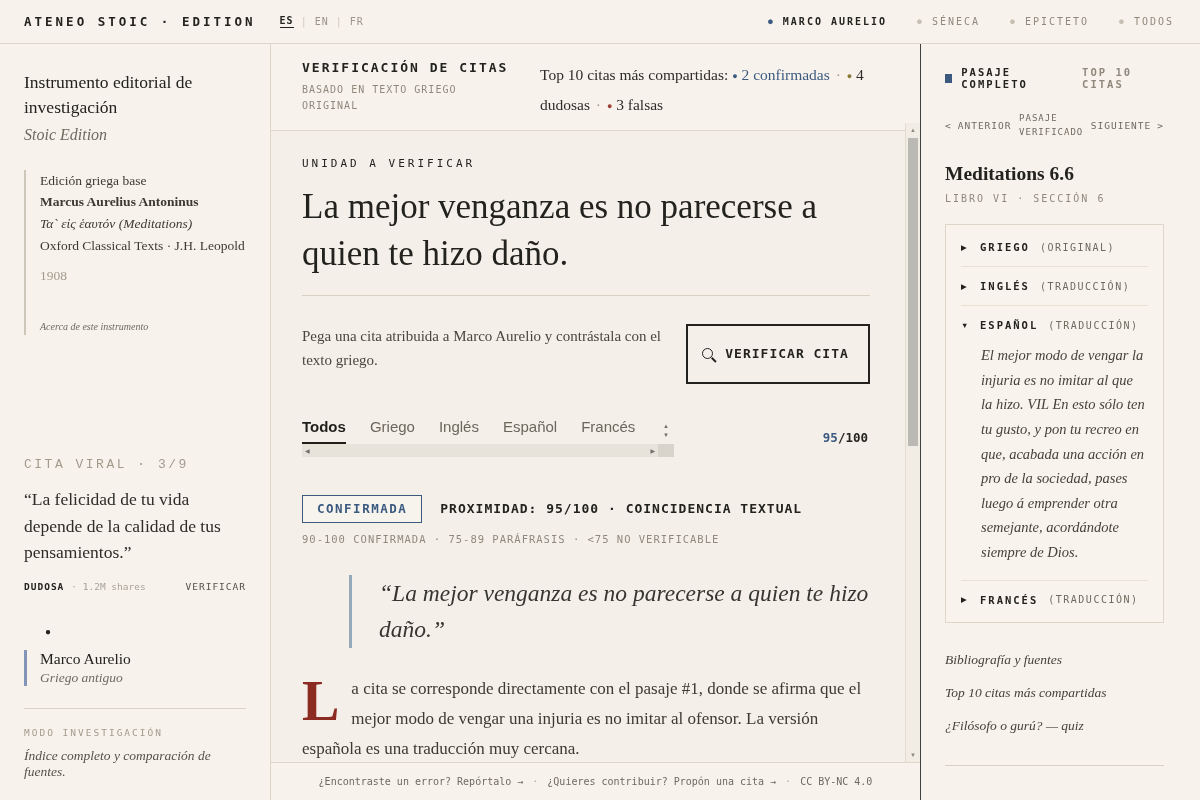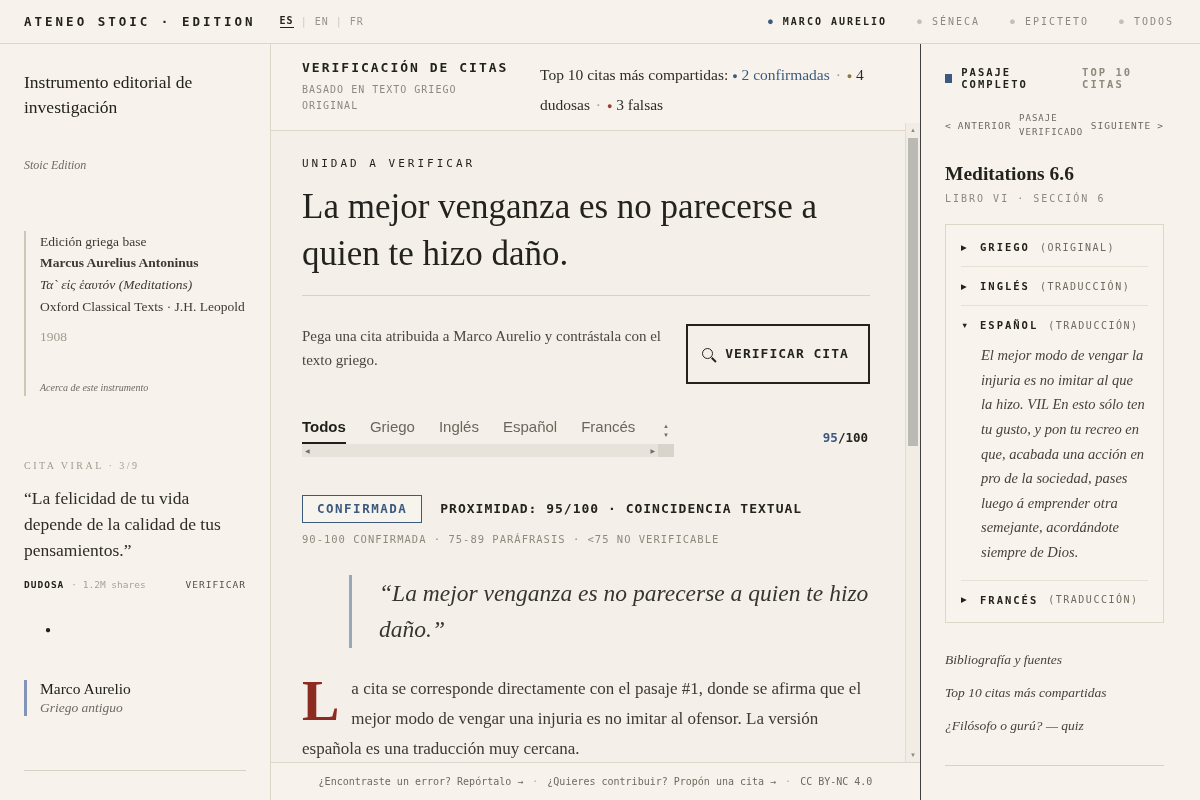--- a/index.html
+++ b/index.html
@@ -26,32 +26,32 @@
             letter-spacing:2px; color:#8f897d; cursor:pointer; }
   .author .dot { font-size:8px; color:#c6c0b4; }
   .author.active { color:#23221e; font-weight:bold; }
   .author.active .dot { color:#3c5a80; }
 
   
   .cols { flex:1; display:flex; min-height:0; }
 
   
   .left { width:271px; flex:0 0 271px; border-right:1px solid #ddd6c9;
-          padding:26px 24px 20px 24px; display:flex; flex-direction:column;gap:32px; }
+          padding:26px 24px 20px 24px; display:flex; flex-direction:column; }
   .ls-title { font-size:17.5px; line-height:1.45; color:#23221e; }
-  .ls-sub { font-style:italic; font-size:12px; color:#6f6a5f; margin-top:5px; }
+  .ls-sub { font-style:italic; font-size:16px; color:#6f6a5f; margin-top:5px; }
   .edition { margin-top:26px; border-left:2px solid #cdc7ba; padding-left:14px;
              font-size:13.5px; line-height:1.6; color:#3c3a33; }
   .edition .b { font-weight:bold; }
   .edition .i { font-style:italic; }
   .edition .year { color:#a29b8d;margin-top:9px; }
   .about-link { display:block; margin-top:32px; font-style:italic; font-size:10px;
                 color:#6f6a5f; cursor:pointer; }
   .ls-spacer { flex:1; }
-  .viral-label { font-family:Liberation Serif, serif; font-size:10px;
+  .viral-label { font-family:Liberation Mono, monospace; font-size:13px;
                  letter-spacing:2.5px; color:#a29b8d; }
   .viral-quote { margin-top:14px; font-size:17.5px; line-height:1.5; color:#2e2c27; }
   .viral-meta { margin-top:16px; display:flex; align-items:baseline; gap:7px;
                 font-family:"DejaVu Sans Mono",monospace; font-size:9.5px; }
   .viral-status { font-weight:bold; letter-spacing:1px; color:#23221e; }
   .viral-shares { color:#a8a296; }
   .viral-meta .spacer { flex:1; }
   .viral-action { letter-spacing:1px; color:#55514a; cursor:pointer; }
   .viral-dot { margin:34px 0 0 21px; font-size:10px; color:#23221e; cursor:pointer; }
   .author-card { margin-top:13px; border-left:3px solid #8295b8; padding-left:13px; }

